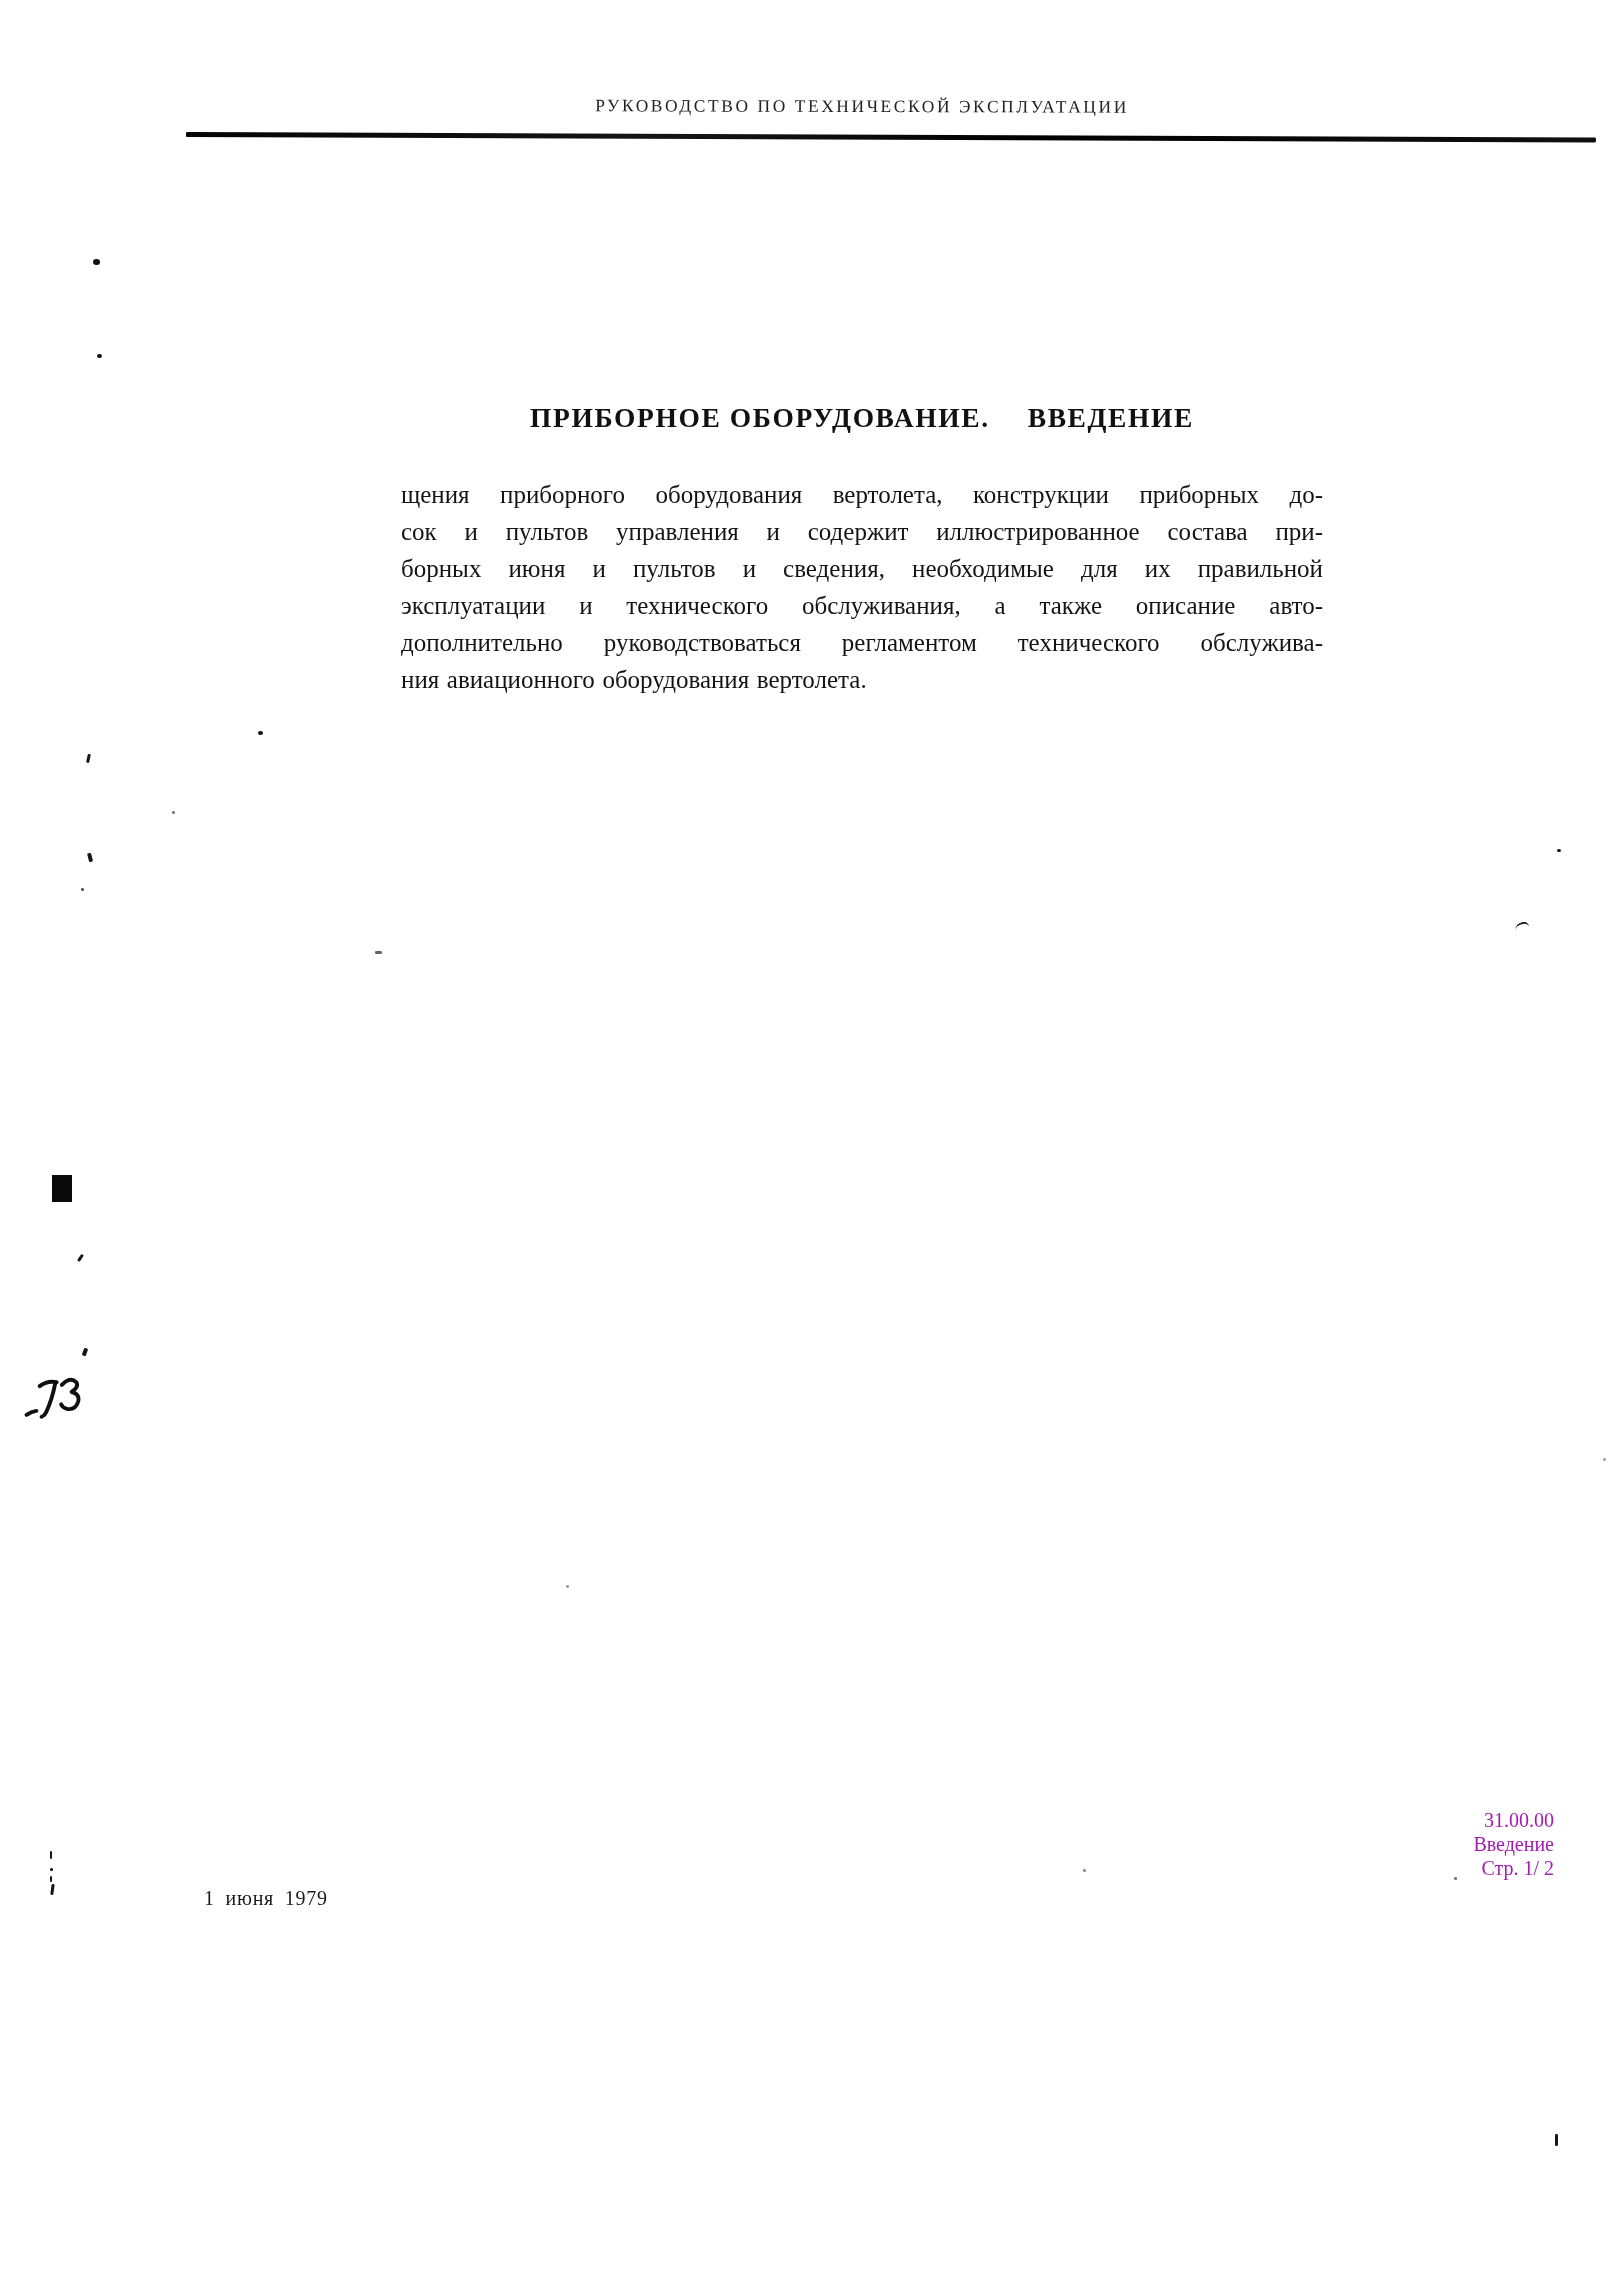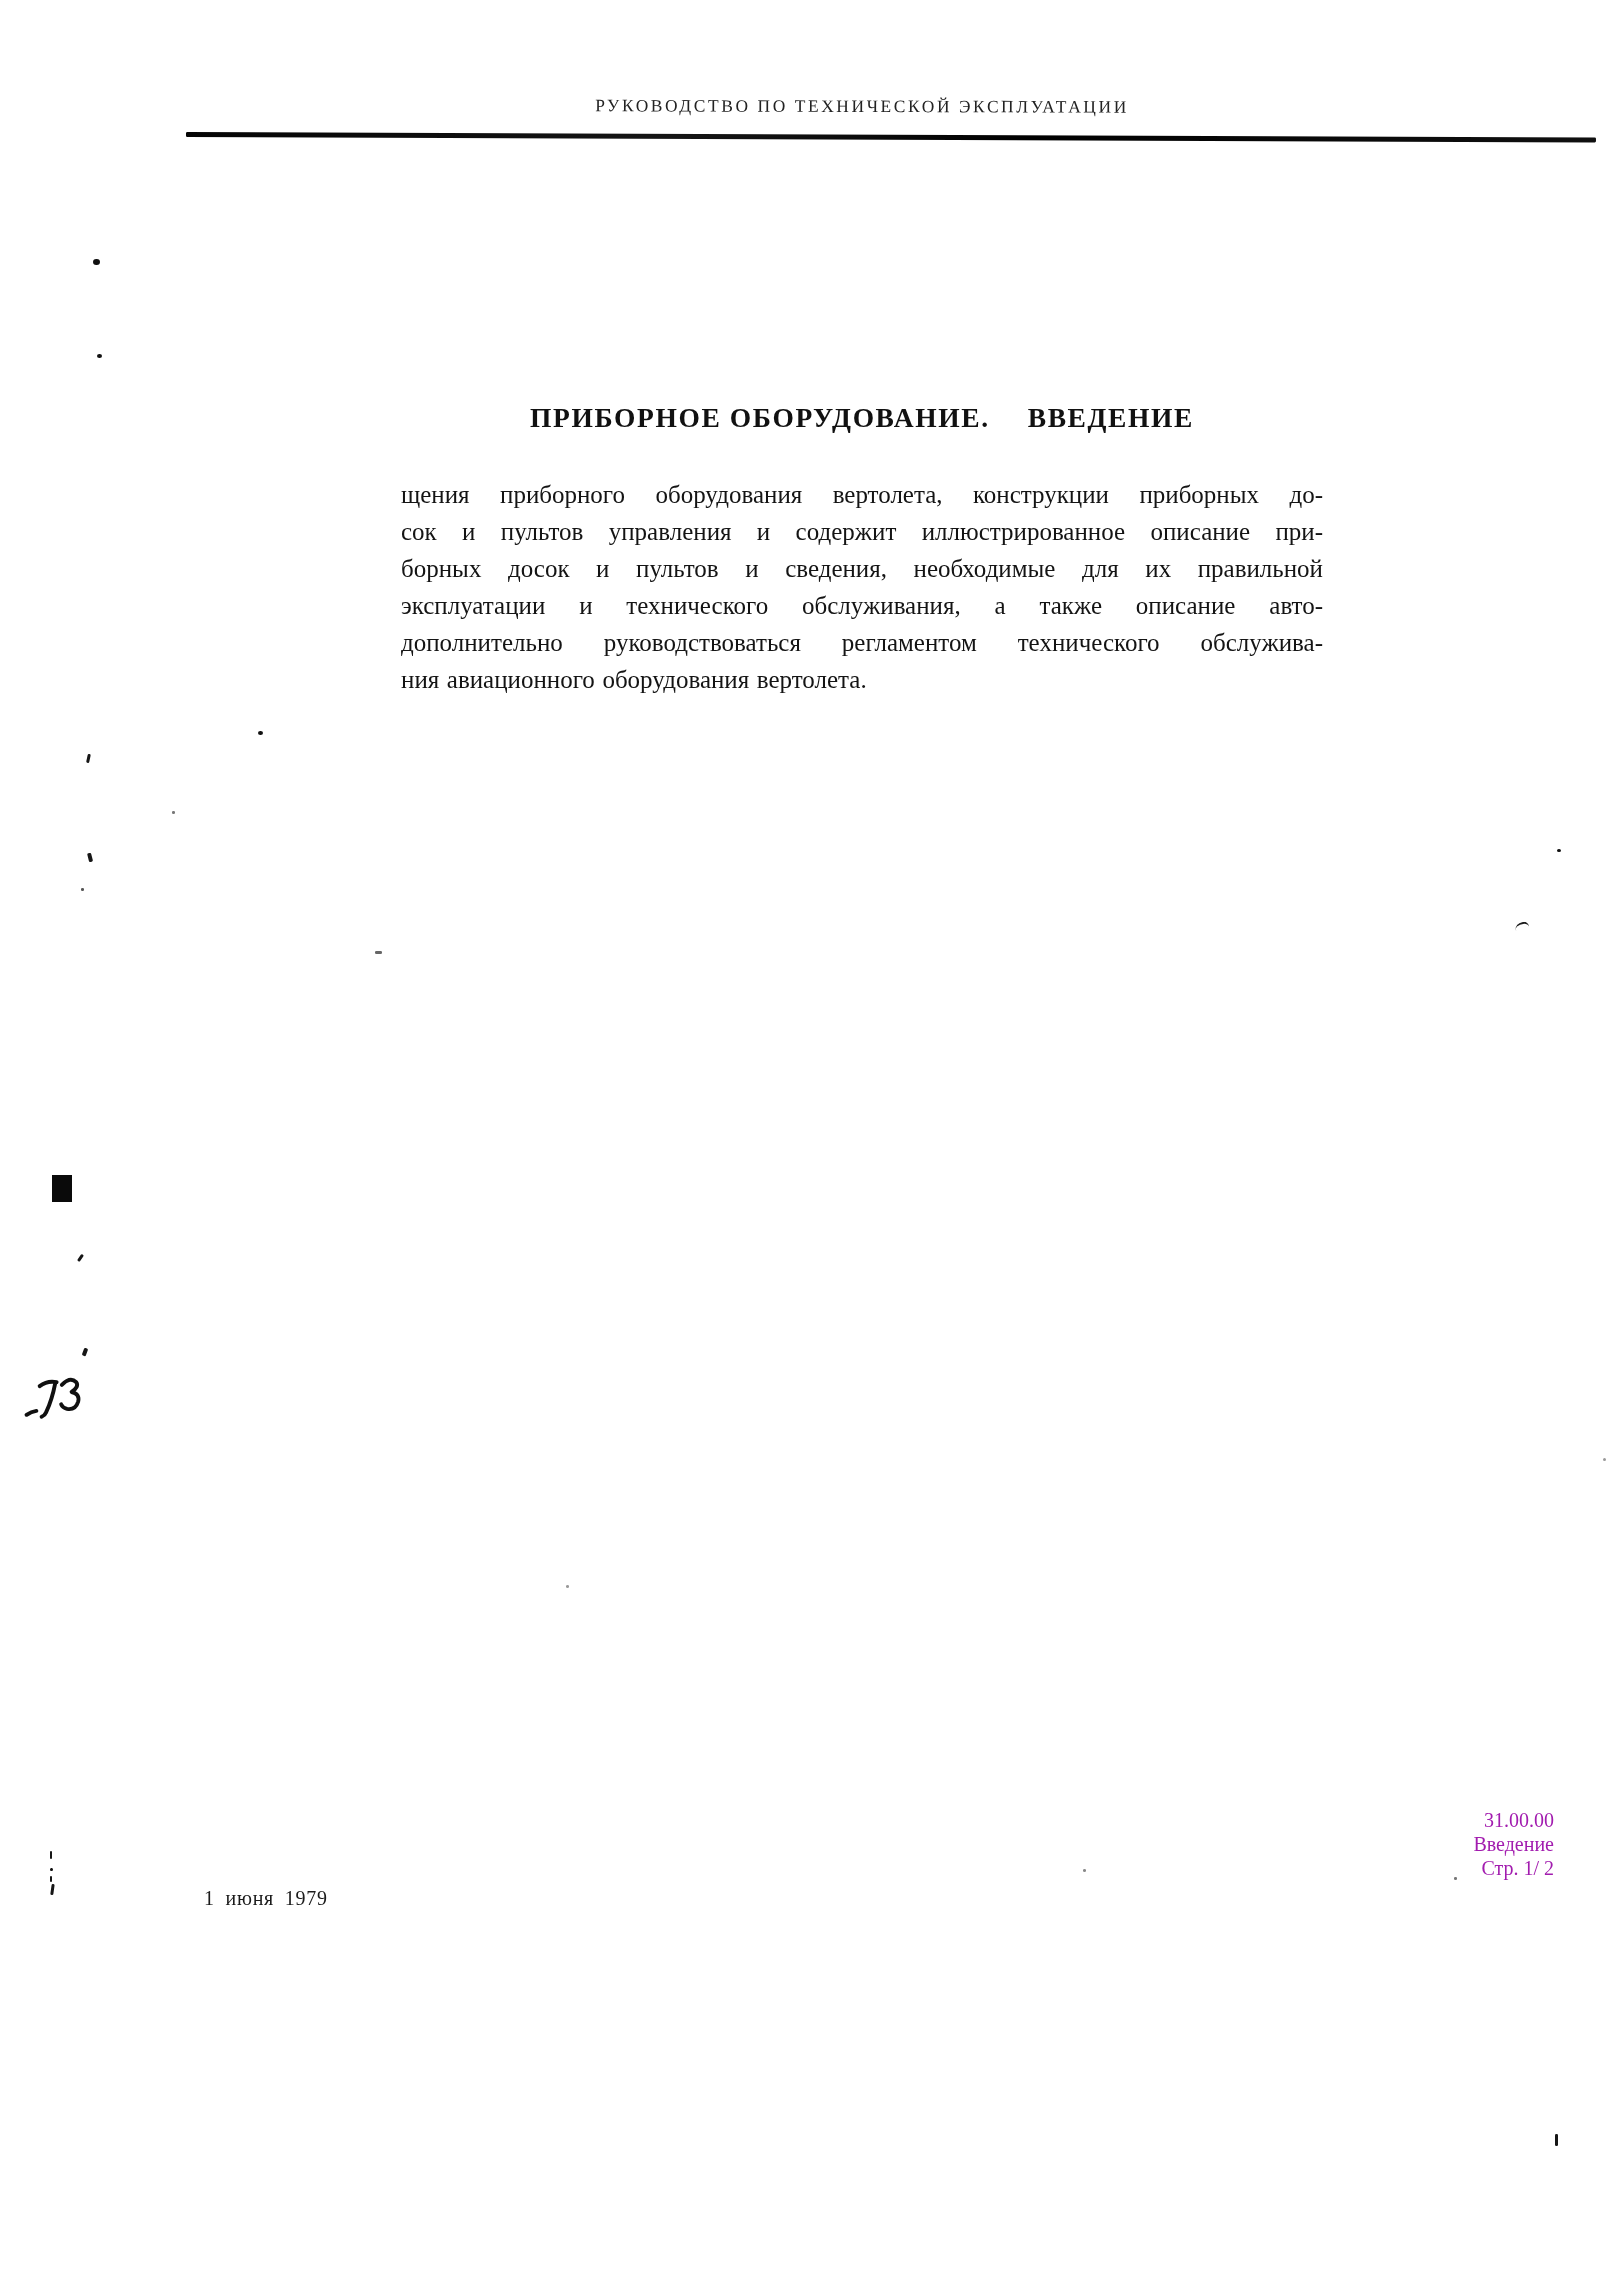--- a/index.html
+++ b/index.html
@@ -77,22 +77,22 @@
   <div class="running-head">РУКОВОДСТВО ПО ТЕХНИЧЕСКОЙ ЭКСПЛУАТАЦИИ</div>
   <div class="head-rule"></div>
 
   <div class="section-title">
     <span>ПРИБОРНОЕ ОБОРУДОВАНИЕ.</span>
     <span>ВВЕДЕНИЕ</span>
   </div>
 
   <div class="body-block">
     <div class="line">щения приборного оборудования вертолета, конструкции приборных до-</div>
-    <div class="line">сок и пультов управления и содержит иллюстрированное описание при-</div>
-    <div class="line">борных досок и пультов и сведения, необходимые для их правильной</div>
+    <div class="line">сок и пультов управления и содержит иллюстрированное состава при-</div>
+    <div class="line">борных июня и пультов и сведения, необходимые для их правильной</div>
     <div class="line">эксплуатации и технического обслуживания, а также описание авто-</div>
     <div class="line">дополнительно руководствоваться регламентом технического обслужива-</div>
     <div class="line line-last">ния авиационного оборудования вертолета.</div>
   </div>
 
   <div class="footer-date">1 июня 1979</div>
   <div class="footer-ref">
     <div>31.00.00</div>
     <div>Введение</div>
     <div>Стр. 1/ 2</div>

